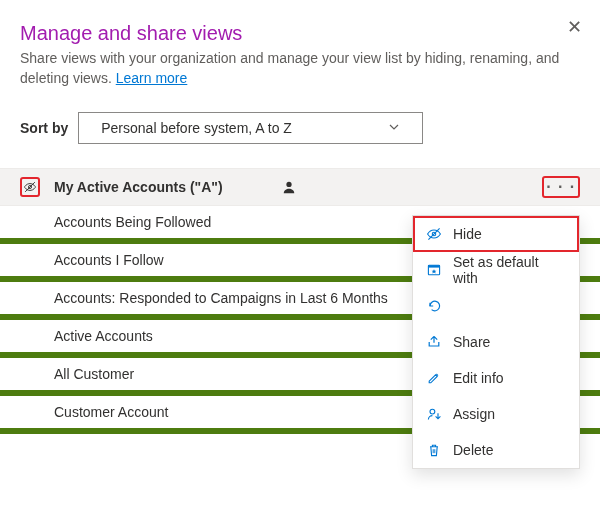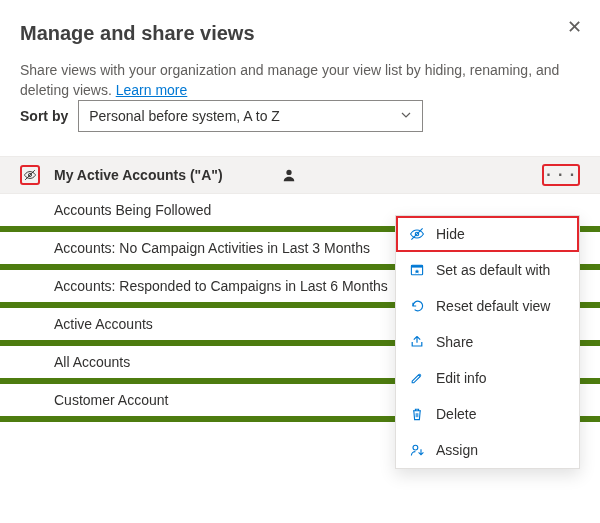--- a/index.html
+++ b/index.html
@@ -7,44 +7,44 @@
     font-family: "Segoe UI", -apple-system, sans-serif;
     font-size: 14px;
     color: #323130;
     width: 600px;
     height: 523px;
     padding: 22px 20px 0 20px;
     position: relative;
     background: #fff;
   }
   .header { position: relative; }
-  .title { font-size: 20px; font-weight: 700; color: #404040; margin-bottom: 16px; }
+  .title { font-size: 20px; font-weight: 400; color: #a21caf; margin-bottom: 4px; }
   .close { position: absolute; top: -4px; right: -2px; font-size: 18px; color: #605e5c; cursor: pointer; line-height: 1; }
-  .desc { font-size: 14px; color: #605e5c; line-height: 1.4; max-width: 540px; }
+  .desc { font-size: 14px; color: #605e5c; line-height: 1.4; margin-bottom: 24px; max-width: 540px; }
   .learn { color: #0078d4; text-decoration: underline; cursor: pointer; }
   .sortrow { display: flex; align-items: center; gap: 10px; margin-bottom: 24px; }
   .sortlabel { font-size: 14px; font-weight: 600; color: #323130; }
-  .select { border: 1px solid #8a8886; height: 32px; width: 345px; display: flex; align-items: center; justify-content: space-between; padding: 0 10px; cursor: pointer; background: #fff; }
+  .select { border: 1px solid #8a8886; height: 32px; width: 345px; display: flex; align-items: center; justify-content: space-between; padding: 0 22px; cursor: pointer; background: #fff; }
   .chev { color: #605e5c; }
   .list { margin-left: -20px; margin-right: -20px; }
   .row { display: flex; align-items: center; height: 38px; border-bottom: 6px solid #4d7c0f; padding: 0 20px; gap: 14px; position: relative; }
   .row.first { background: #f3f2f1; border-top: 1px solid #edebe9; border-bottom: 1px solid #edebe9; font-weight: 600; }
   .hideicon { width: 20px; height: 20px; display:flex; align-items:center; justify-content:center; color:#323130; }
   .hideicon svg { width:18px; height:18px; }
   .highlight { border: 2px solid #e3262d; border-radius: 3px; padding:1px; }
   .spacer { width: 20px; flex: 0 0 20px; }
   .rowtext { flex: 1; white-space: nowrap; overflow: hidden; }
   .person { color: #323130; margin-left: -4px; display:flex; }
   .dots { color: #605e5c; font-size: 16px; letter-spacing: 1px; cursor: pointer; }
   .dotbox { border: 2px solid #e3262d; border-radius:3px; padding:0 2px; }
   .menu {
     position: absolute;
     top: 215px;
     right: 20px;
-    width: 185px;
+    width: 168px;
     background: #fff;
     border: 1px solid #e1dfdd;
     box-shadow: 0 6px 16px rgba(0,0,0,0.12);
     z-index: 10;
   }
   .mitem { display: flex; align-items: center; height: 36px; padding: 0 12px; gap: 10px; cursor: pointer; font-size: 14px; color: #323130; }
   .mitem .micon { width: 18px; height: 18px; color: #0078d4; display:flex; align-items:center; justify-content:center; }
   .mitem .micon svg { width:16px; height:16px; }
   .mitem.hbox { outline: 2px solid #e3262d; outline-offset: -2px; }
 </style>
@@ -93,33 +93,33 @@
     <span style="flex:1"></span>
     <span class="dots dotbox">· · ·</span>
   </div>
 
   <div class="row">
       <span class="spacer"></span>
       <span class="rowtext">Accounts Being Followed</span>
     </div>
   <div class="row">
       <span class="spacer"></span>
-      <span class="rowtext">Accounts: No Campaign Activities in Last 3 Months</span>
+      <span class="rowtext">Accounts I Follow</span>
     </div>
   <div class="row">
       <span class="spacer"></span>
       <span class="rowtext">Accounts: Responded to Campaigns in Last 6 Months</span>
     </div>
   <div class="row">
       <span class="spacer"></span>
       <span class="rowtext">Active Accounts</span>
     </div>
   <div class="row">
       <span class="spacer"></span>
-      <span class="rowtext">All Accounts</span>
+      <span class="rowtext">All Customer</span>
     </div>
   <div class="row">
       <span class="spacer"></span>
       <span class="rowtext">Customer Account</span>
     </div>
   <div class="row" style="border-bottom:none">
       <span class="spacer"></span>
     </div>
 
 </div>
@@ -145,21 +145,20 @@
     </span>
     <span>Set as default with</span>
   </div>
   <div class="mitem">
     <span class="micon">
       <svg viewBox="0 0 20 20">
           <path d="M5 10a6 6 0 1 1 2 4.5" fill="none" stroke="currentColor" stroke-width="1.5"></path>
           <path d="M5 6v4h4" fill="none" stroke="currentColor" stroke-width="1.5"></path>
         </svg>
     </span>
-    <span>Reset default view</span>
   </div>
   <div class="mitem">
     <span class="micon">
       <svg viewBox="0 0 20 20">
           <path d="M4 10v5h12v-5" fill="none" stroke="currentColor" stroke-width="1.5"></path>
           <path d="M10 3l4 4M10 3l-4 4M10 3v8" fill="none" stroke="currentColor" stroke-width="1.5"></path>
         </svg>
     </span>
     <span>Share</span>
   </div>
@@ -168,29 +167,29 @@
       <svg viewBox="0 0 20 20">
           <path d="M4 14l8-8 2 2-8 8H4v-2z" fill="none" stroke="currentColor" stroke-width="1.4"></path>
           <path d="M13 5l2 2" stroke="currentColor" stroke-width="1.4"></path>
         </svg>
     </span>
     <span>Edit info</span>
   </div>
   <div class="mitem">
     <span class="micon">
       <svg viewBox="0 0 20 20">
-          <path d="M5 6h10M8 6V4h4v2M6 6l1 11h6l1-11" fill="none" stroke="currentColor" stroke-width="1.4"></path>
-          <path d="M9 9v5M11 9v5" stroke="currentColor" stroke-width="1.2"></path>
-        </svg>
-    </span>
-    <span>Delete</span>
-  </div>
-  <div class="mitem">
-    <span class="micon">
-      <svg viewBox="0 0 20 20">
           <circle cx="8" cy="7" r="3" fill="none" stroke="currentColor" stroke-width="1.4"></circle>
           <path d="M3 17c0-3 2.5-5 5-5" fill="none" stroke="currentColor" stroke-width="1.4"></path>
           <path d="M12 13l3 3 3-3M15 16V9" fill="none" stroke="currentColor" stroke-width="1.4"></path>
         </svg>
     </span>
     <span>Assign</span>
   </div>
+  <div class="mitem">
+    <span class="micon">
+      <svg viewBox="0 0 20 20">
+          <path d="M5 6h10M8 6V4h4v2M6 6l1 11h6l1-11" fill="none" stroke="currentColor" stroke-width="1.4"></path>
+          <path d="M9 9v5M11 9v5" stroke="currentColor" stroke-width="1.2"></path>
+        </svg>
+    </span>
+    <span>Delete</span>
+  </div>
 </div>
 
 </body></html>

